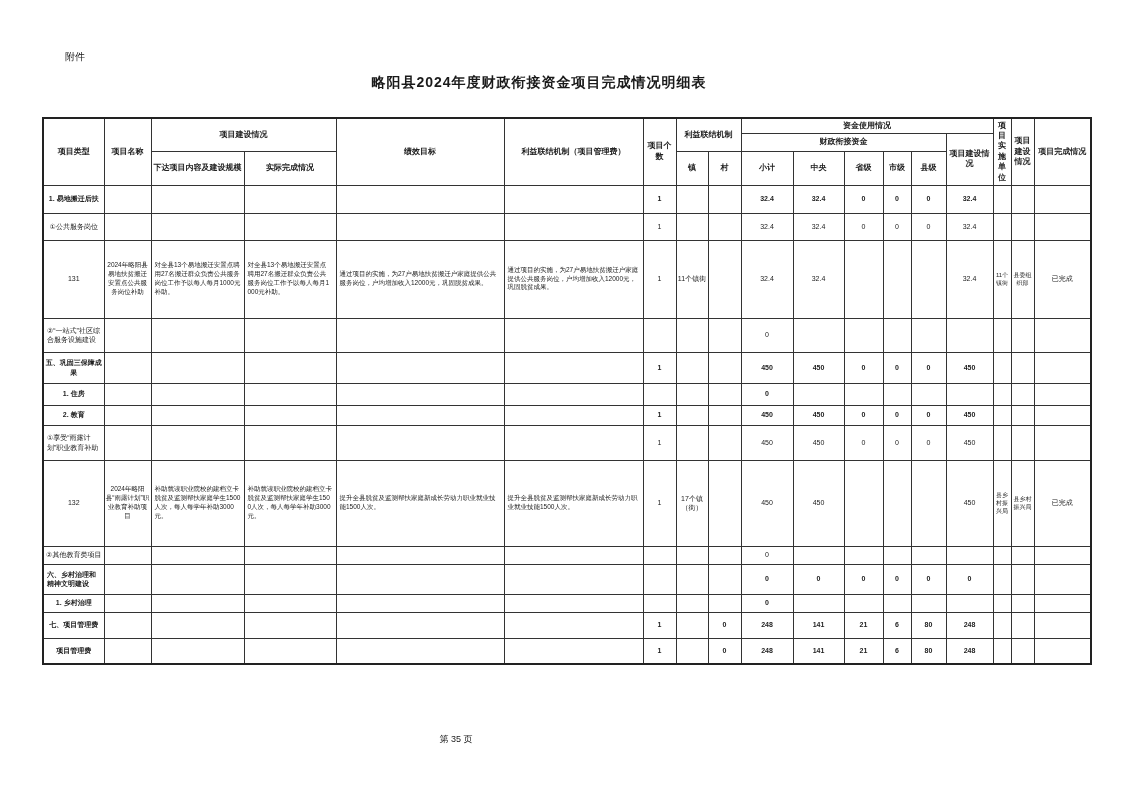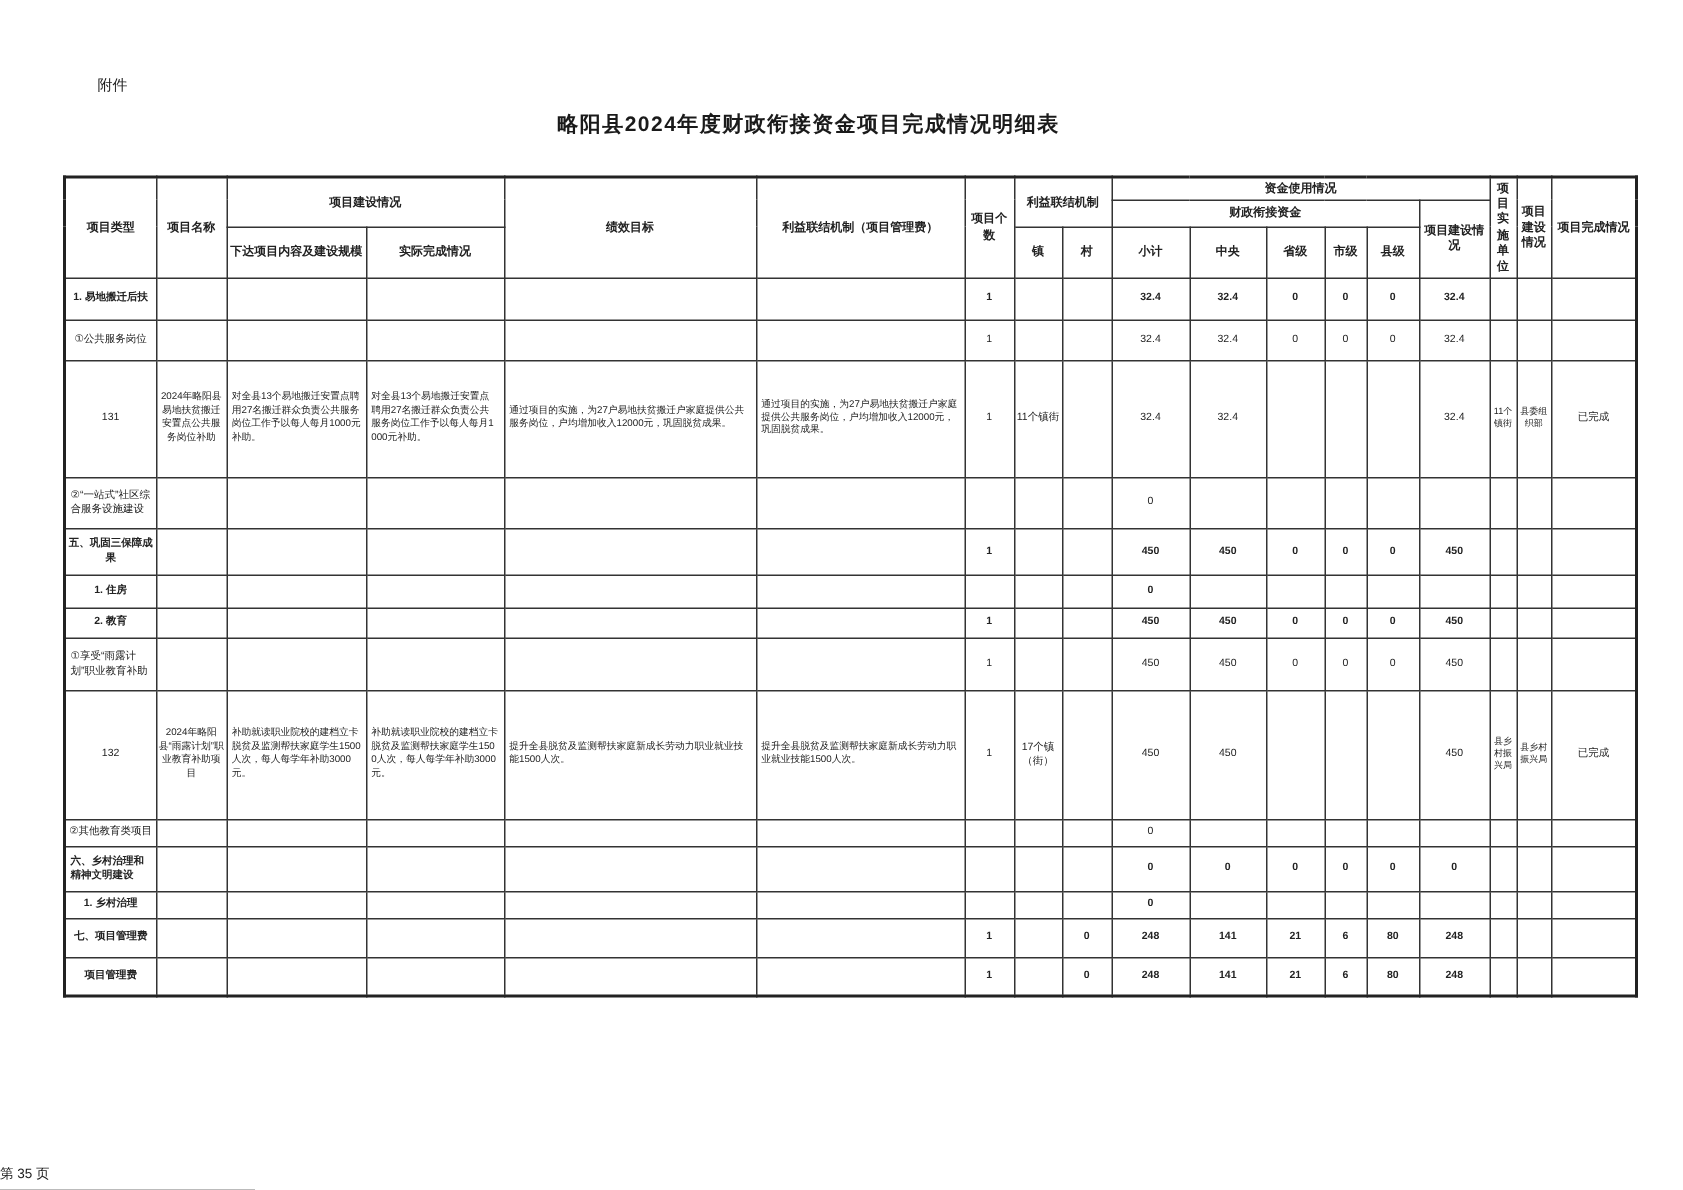--- a/index.html
+++ b/index.html
@@ -36,21 +36,21 @@
     line-height: 1.35;
     color:#222;
   }
   th { font-weight: bold; font-size: 8px; line-height:1.3; }
   tr.hrow1 { height:15px; } tr.hrow2 { height:18px; } tr.hrow3 { height:34px; }
   tbody tr.bold td { font-weight: bold; }
   td.ta-left { text-align: left; padding: 2px 3px; }
   td:nth-child(2) { font-size: 6.5px; }
   td:nth-child(3), td:nth-child(4), td:nth-child(5), td:nth-child(6) { font-size: 6.5px; }
   td:nth-child(16), td:nth-child(17) { font-size: 6px; padding:0; }
-  .footer { position:absolute; left:0; top:733px; width:912px; text-align:left; font-size:9px;margin-top:43px; }
+  .footer { position:absolute; left:0; top:733px; width:912px; text-align:center; font-size:9px; }
 </style>
 </head>
 <body>
 
 <div class="page">
   <div class="attachment">附件</div>
   <div class="doc-title">略阳县2024年度财政衔接资金项目完成情况明细表</div>
 
   <table class="main">
     <colgroup>

